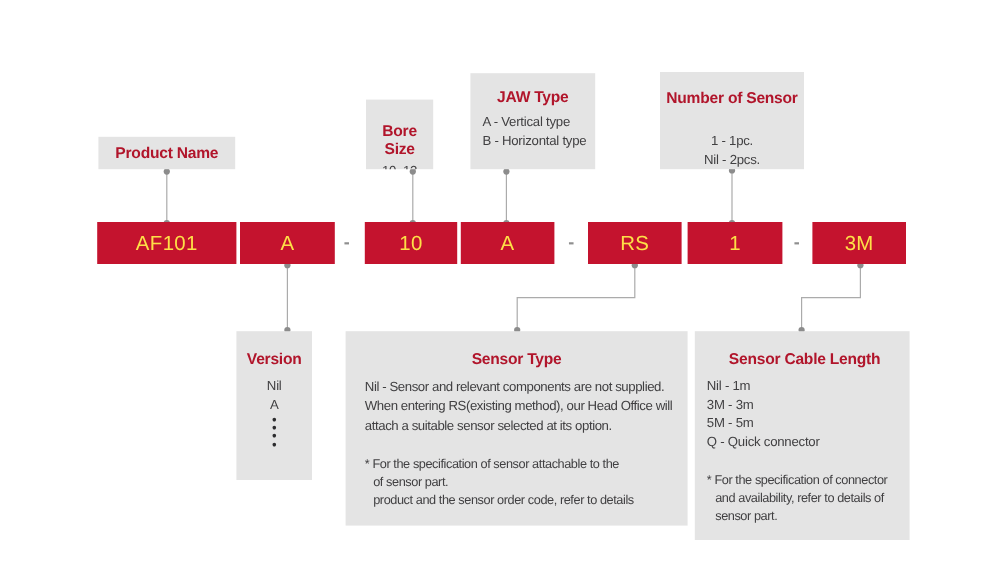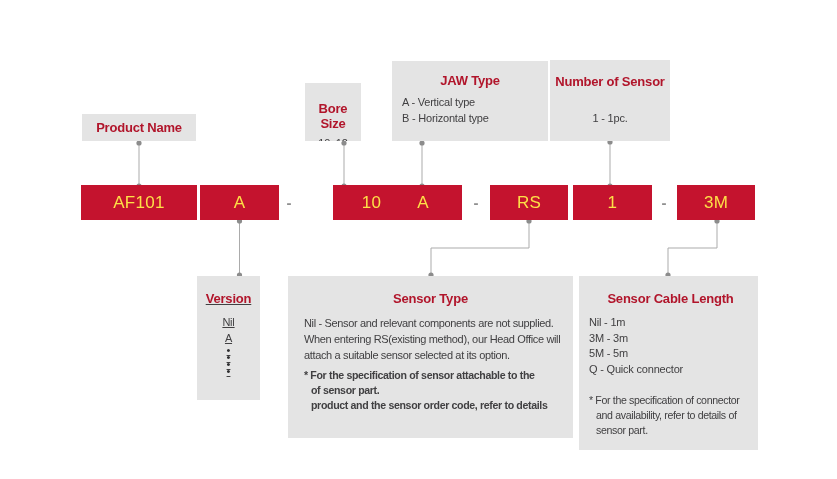--- a/index.html
+++ b/index.html
@@ -63,33 +63,33 @@
     font-size: 15px;
     font-weight: bold;
   }
   
   .box-product-name { left: 82px; top: 114px; width: 114px; height: 27px; }
   .box-product-name .callout-title { line-height: 27px; }
   
   .box-bore-size { left: 305px; top: 83px; width: 56px; height: 58px; padding-top: 18px; }
   .box-bore-size .value { margin-top: 4px; }
   
-  .box-jaw-type { left: 392px; top: 61px; width: 156px; height: 80px; padding-top: 12px; }
+  .box-jaw-type { left: 392px; top: 61px; width: 104px; height: 80px; padding-top: 12px; }
   .box-jaw-type .options { margin-top: 6px; padding-left: 10px; }
   
   .box-number-of-sensor { left: 550px; top: 60px; width: 120px; height: 81px; padding-top: 14px; }
   .box-number-of-sensor .options { margin-top: 21px; }
   
-  .box-version { left: 197px; top: 276px; width: 63px; height: 124px; padding-top: 15px; text-decoration: underline; }
+  .box-version { left: 197px; top: 276px; width: 63px; height: 124px; padding-top: 15px; }
   .box-version .options { margin-top: 8px; }
   .box-version .vdots { display: flex; flex-direction: column; align-items: center; line-height: 7px; font-size: 11px; color: #2c2c2e; margin-top: 1px; }
   
   .box-sensor-type { left: 288px; top: 276px; width: 285px; height: 162px; padding: 15px 16px 0 16px; }
   .box-sensor-type .desc { margin-top: 9px; }
-  .box-sensor-type .note { margin-top: 5px; font-weight: bold; }
+  .box-sensor-type .note { margin-top: 17px; }
   
   .box-sensor-cable { left: 579px; top: 276px; width: 179px; height: 174px; padding: 15px 6px 0 10px; }
   .box-sensor-cable .options { margin-top: 9px; }
   .box-sensor-cable .options .body-line { line-height: 15.5px; }
   .box-sensor-cable .note { margin-top: 16px; }
   .note .body-line { line-height: 15px; letter-spacing: -0.35px; font-size: 10.6px; }
   .note .body-line + .body-line { padding-left: 7px; }
   .desc .body-line { letter-spacing: -0.35px; }
 </style>
 </head>
@@ -139,27 +139,28 @@
     <div class="options">
       <div class="body-line">A - Vertical type</div>
       <div class="body-line">B - Horizontal type</div>
     </div>
   </div>
 
   <div class="callout box-number-of-sensor">
     <div class="callout-title">Number of Sensor</div>
     <div class="options centered">
       <div class="body-line">1 - 1pc.</div>
+      <div class="body-line">Nil - 2pcs.</div>
     </div>
   </div>
 
   <div class="code-box" style="left:81px;width:116px;">AF101</div>
   <div class="code-box" style="left:200px;width:79px;">A</div>
   <div class="dash-sep" style="left:280px;">-</div>
-  <div class="code-box" style="left:304px;width:77px;margin-left:29px;">10</div>
+  <div class="code-box" style="left:304px;width:77px;">10</div>
   <div class="code-box" style="left:384px;width:78px;">A</div>
   <div class="dash-sep" style="left:467px;">-</div>
   <div class="code-box" style="left:490px;width:78px;">RS</div>
   <div class="code-box" style="left:573px;width:79px;">1</div>
   <div class="dash-sep" style="left:655px;">-</div>
   <div class="code-box" style="left:677px;width:78px;">3M</div>
 
   <div class="callout box-version">
     <div class="callout-title">Version</div>
     <div class="options centered">

